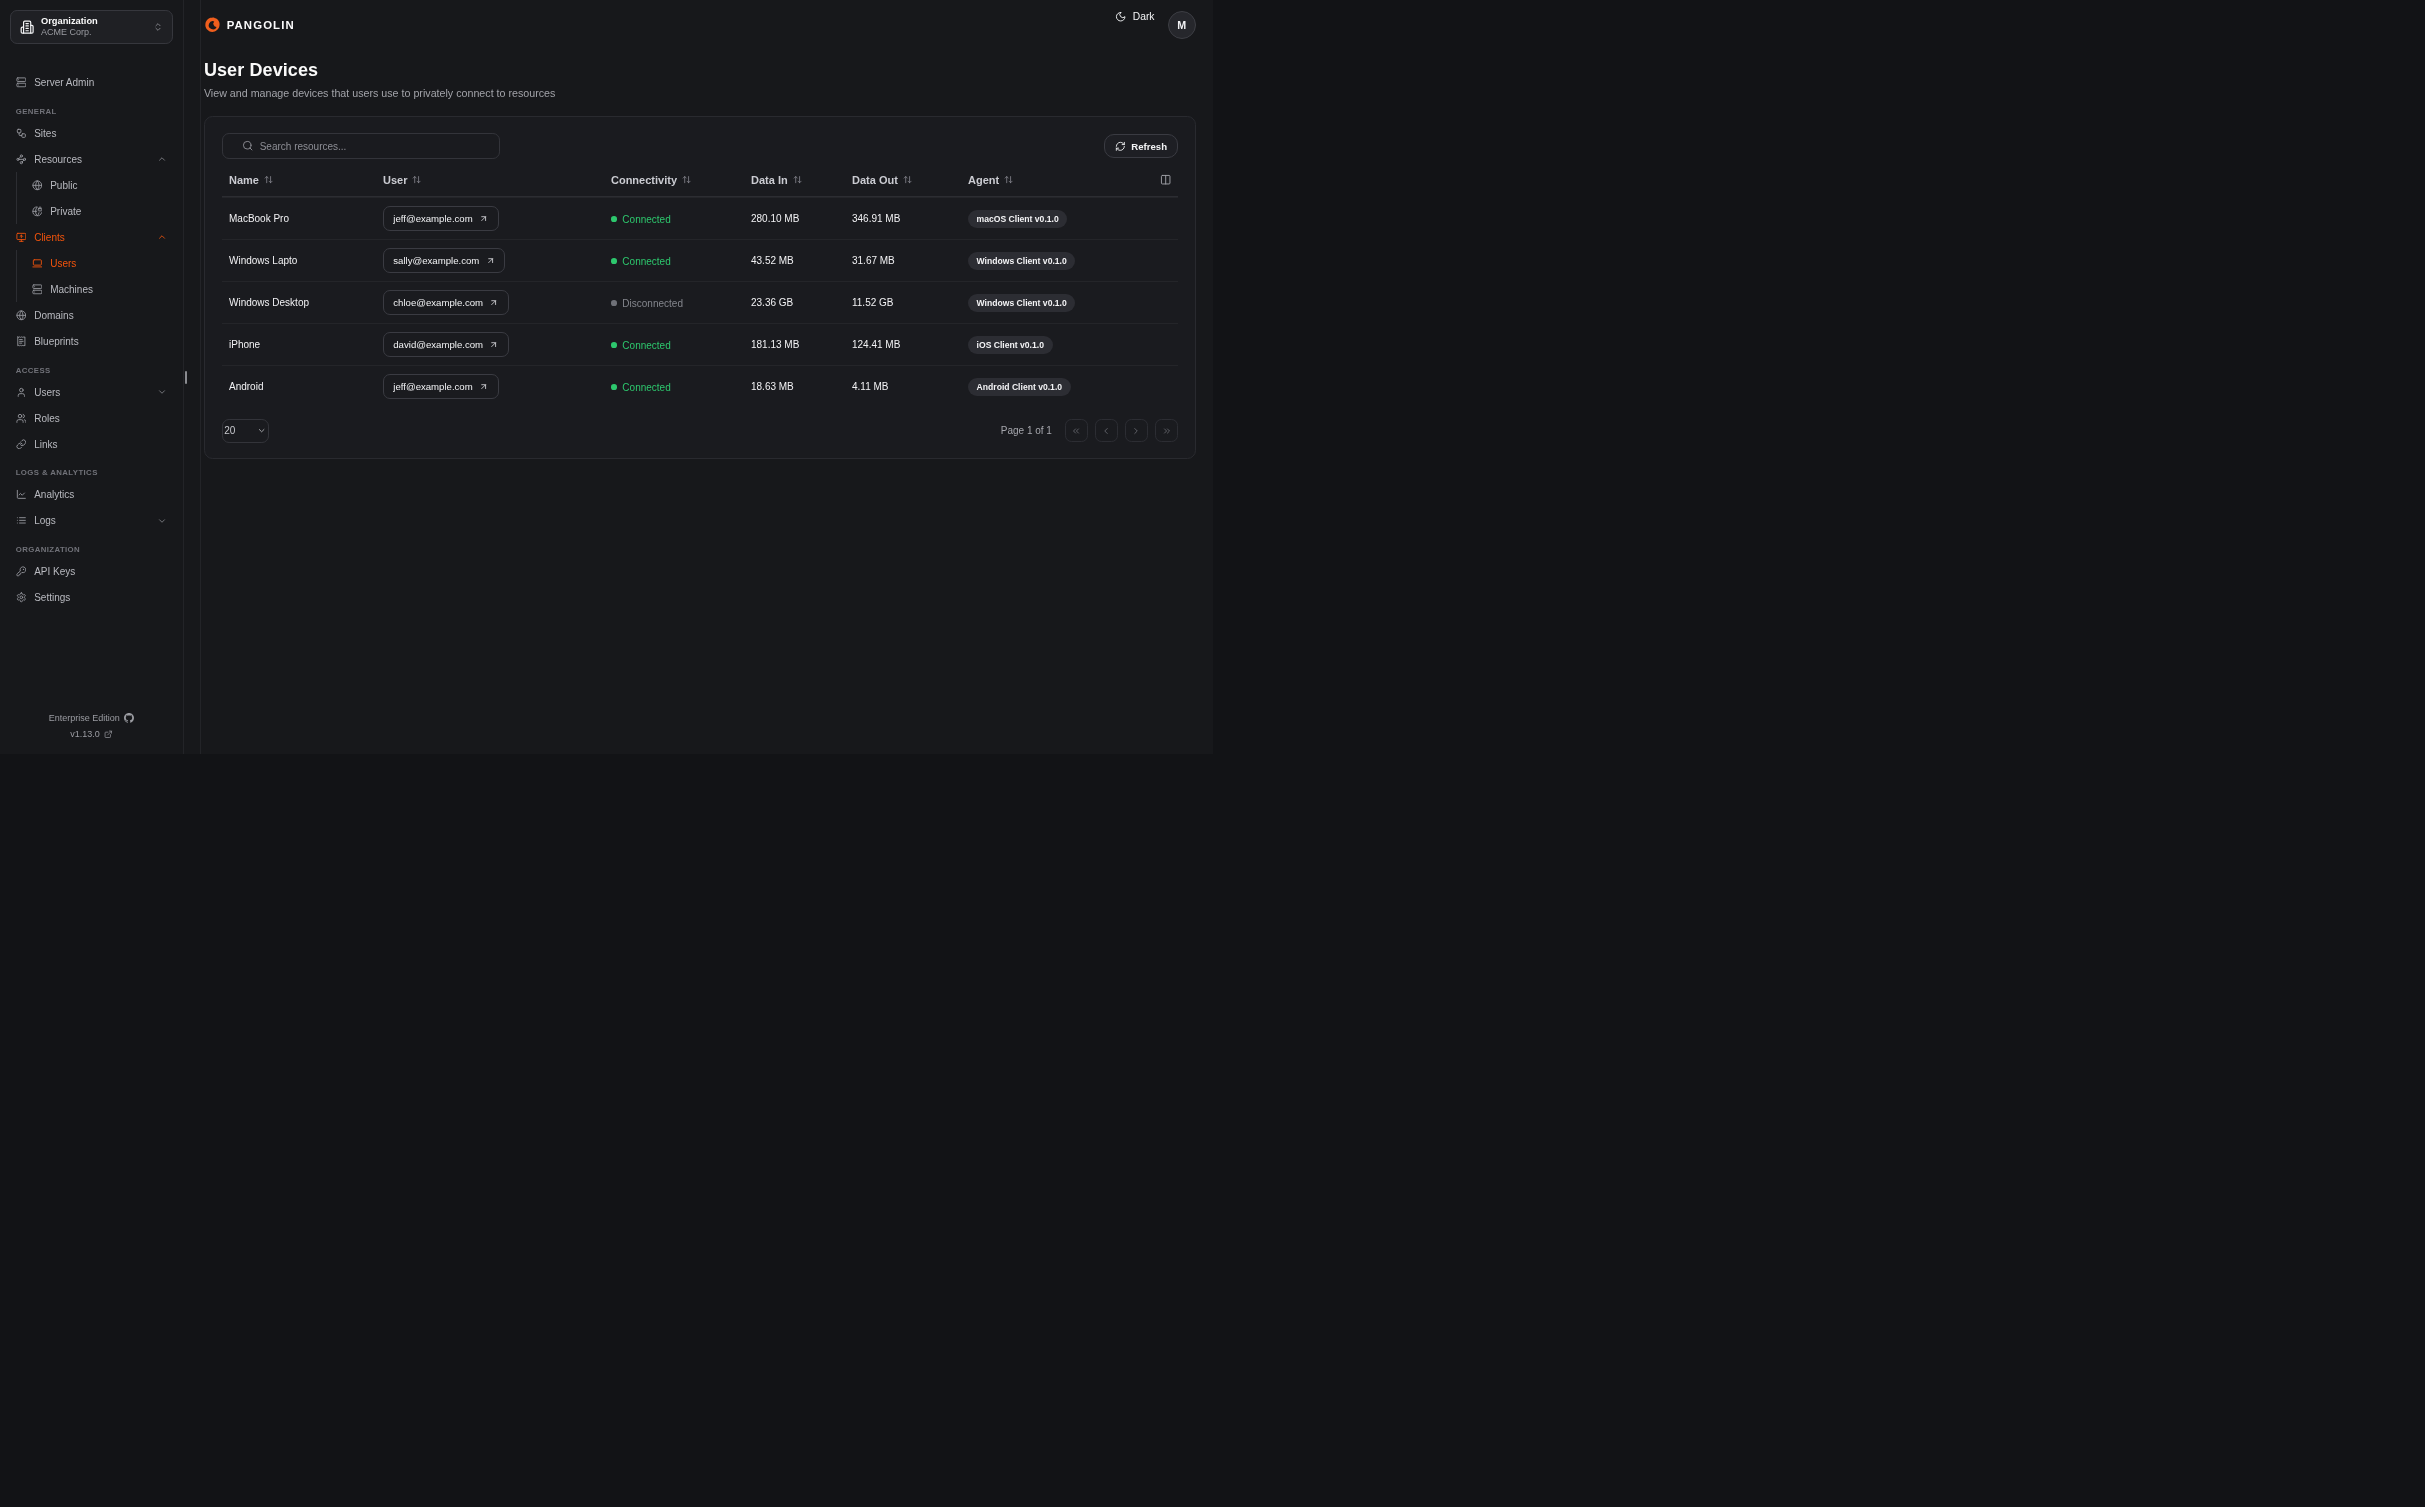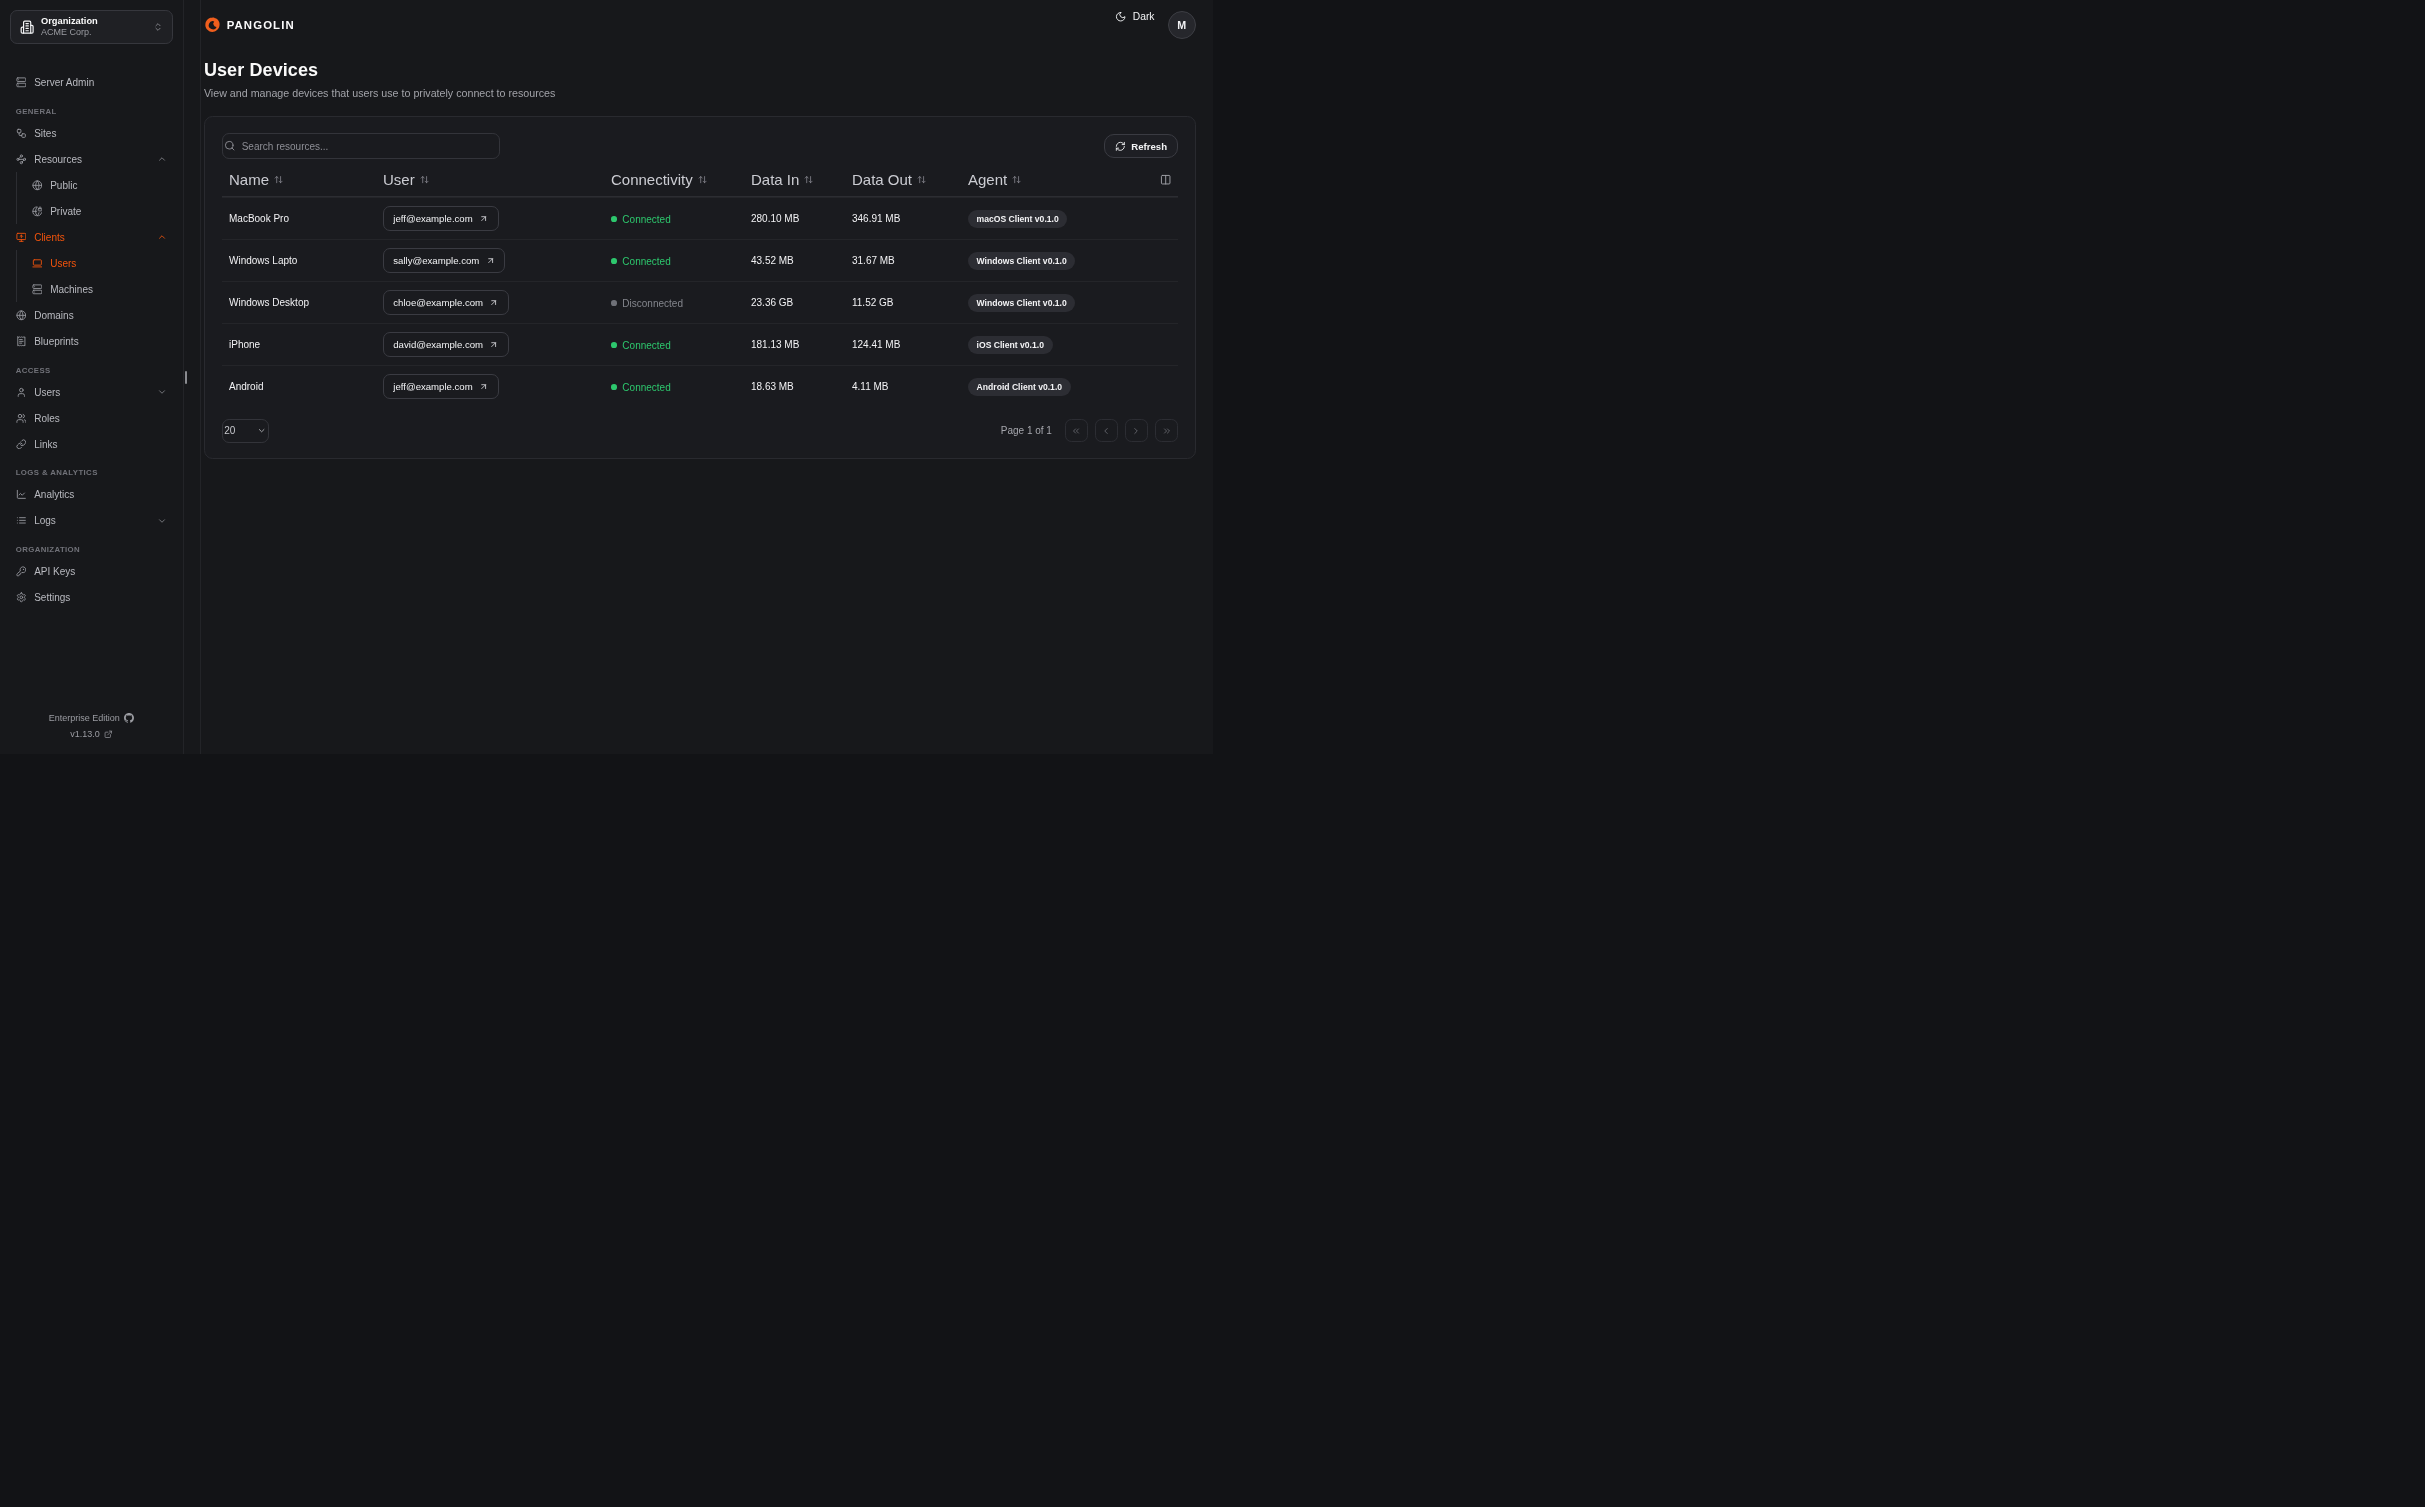--- a/index.html
+++ b/index.html
@@ -46,30 +46,30 @@
   .avatar { width:28.5px; height:28.5px; border-radius:50%; background:#26272c; border:0.7px solid #3d3e44;
             display:flex; align-items:center; justify-content:center; font-size:10.7px; font-weight:bold; color:#f2f3f5; cursor:pointer; }
 
   .page-head { margin-top:10px; }
   .page-title { font-size:18px; font-weight:bold; color:#fafafa; letter-spacing:0.1px; }
   .page-sub { margin-top:6.4px; font-size:10.7px; color:#a2a3a9; }
 
   .card { margin-top:17px; background:#1a1b1f; border:0.7px solid #292a2f; border-radius:8.6px; padding:15.7px 17px; }
   .toolbar { display:flex; align-items:center; }
   .searchbox { width:278px; height:26px; border:0.7px solid #33343a; border-radius:7.1px; background:transparent;
-               display:flex; align-items:center; gap:6.4px; padding:0 1px; color:#8d8e95; }
+               display:flex; align-items:center; gap:6.4px; padding:0 19px; color:#8d8e95; }
   .searchbox input { flex:1; background:transparent; border:none; outline:none; color:#e9eaec;
                      font-size:10px; font-family:"Liberation Sans", sans-serif; }
   .searchbox input::placeholder { color:#8d8e95; }
   .refresh-btn { margin-left:auto; height:24px; padding:0 10px; display:flex; align-items:center; gap:5.7px;
                  background:#1e1f24; border:0.7px solid #3a3b42; border-radius:10px; color:#f2f3f5;
                  font-size:9.6px; font-weight:bold; cursor:pointer; font-family:"Liberation Sans", sans-serif; }
 
   .tgrid { display:grid; grid-template-columns:154px 228px 140px 101px 116px 1fr 20px; align-items:center; padding:0 7.1px; }
-  .thead { height:34px; margin-top:4.3px; border-bottom:0.7px solid #2c2d32; color:#cbccd2; font-size:15px; }
+  .thead { height:34px; margin-top:4.3px; border-bottom:0.7px solid #2c2d32; color:#cbccd2; font-size:11px;font-weight:bold; }
   .th { display:flex; align-items:center; gap:5px; cursor:pointer; }
   .th .sort { color:#8a8b92; }
   .th-colbtn { display:flex; justify-content:flex-end; color:#9fa0a6; cursor:pointer; }
 
   .tr { height:42px; border-top:0.7px solid #242529; font-size:10px; color:#f2f2f4; }
   .tr:first-of-type { border-top:none; }
   .user-btn { display:inline-flex; align-items:center; gap:6.4px; height:25px; padding:0 9.3px;
               background:#1a1b1f; border:0.7px solid #3a3b42; border-radius:7px; color:#f2f3f5;
               font-size:9.6px; cursor:pointer; font-family:"Liberation Sans", sans-serif; }
   .user-btn .ext { color:#e6e7ea; }

